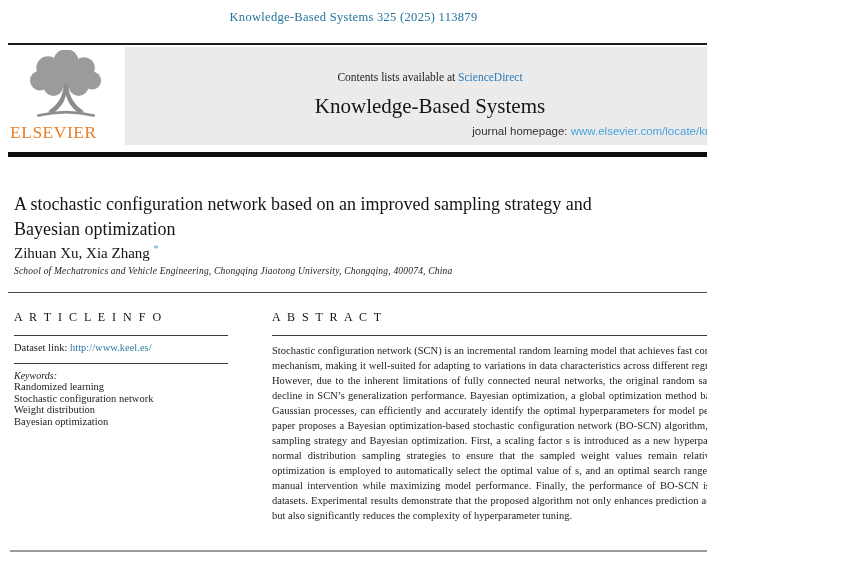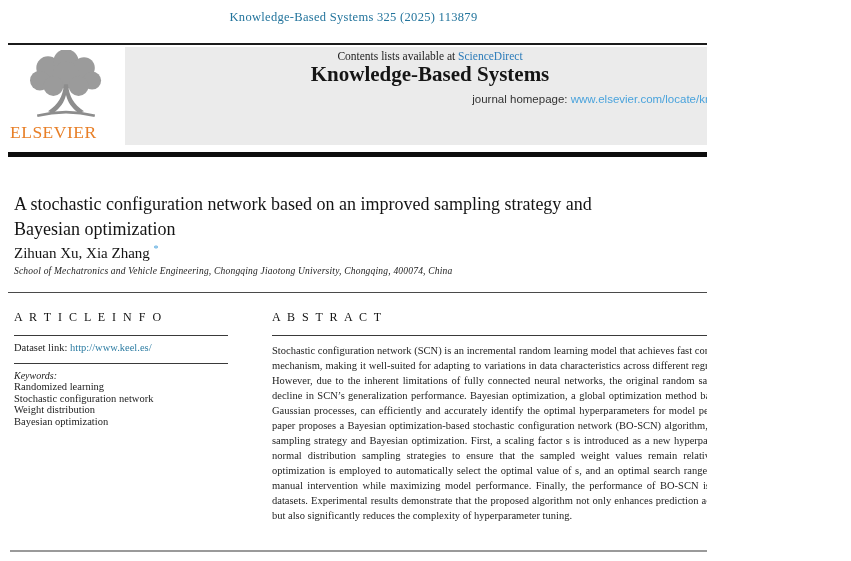--- a/index.html
+++ b/index.html
@@ -15,22 +15,22 @@
   .rule-thick   { position:absolute; left:8px; top:152px; width:835px; height:5px; background:#0d0d0d; }
 
   
   .elsevier { position:absolute; left:10px; top:50px; width:112px; height:96px; text-align:left; }
   .els-tree { display:block; margin:0 auto; }
   .els-text { font-size:17.5px; color:#e87f27; letter-spacing:.5px; margin-top:0px; }
 
   
   .graybox { position:absolute; left:125px; top:47px; width:610px; height:98px;
              background:#ebebeb; text-align:center; }
-  .contents-line { padding-top:3px; font-size:11.5px; color:#222; }
-  .jtitle { margin-top:0; font-size:21px; color:#151515;font-weight:bold; }
+  .contents-line { padding-top:24px; font-size:11.5px; color:#222; }
+  .jtitle { margin-top:11px; font-size:21px; color:#151515; }
   .homepage { margin-top:6px; font-size:11.5px; font-family:Liberation Sans, sans-serif; color:#333;text-align:right; }
 
   a.link-blue  { color:#2b7bb9; text-decoration:none; }
   a.link-light { color:#4aa3dc; text-decoration:none; }
   a.link-teal  { color:#2e7da3; text-decoration:none; }
 
   
   .cover { position:absolute; left:738px; top:45px; width:104px; height:102px;
            background:#aab1b8; border:7px solid #be185d; box-sizing:border-box; }
   .emblem { position:absolute; left:5px; top:4px; width:10px; height:11px; background:#3c3f45;

